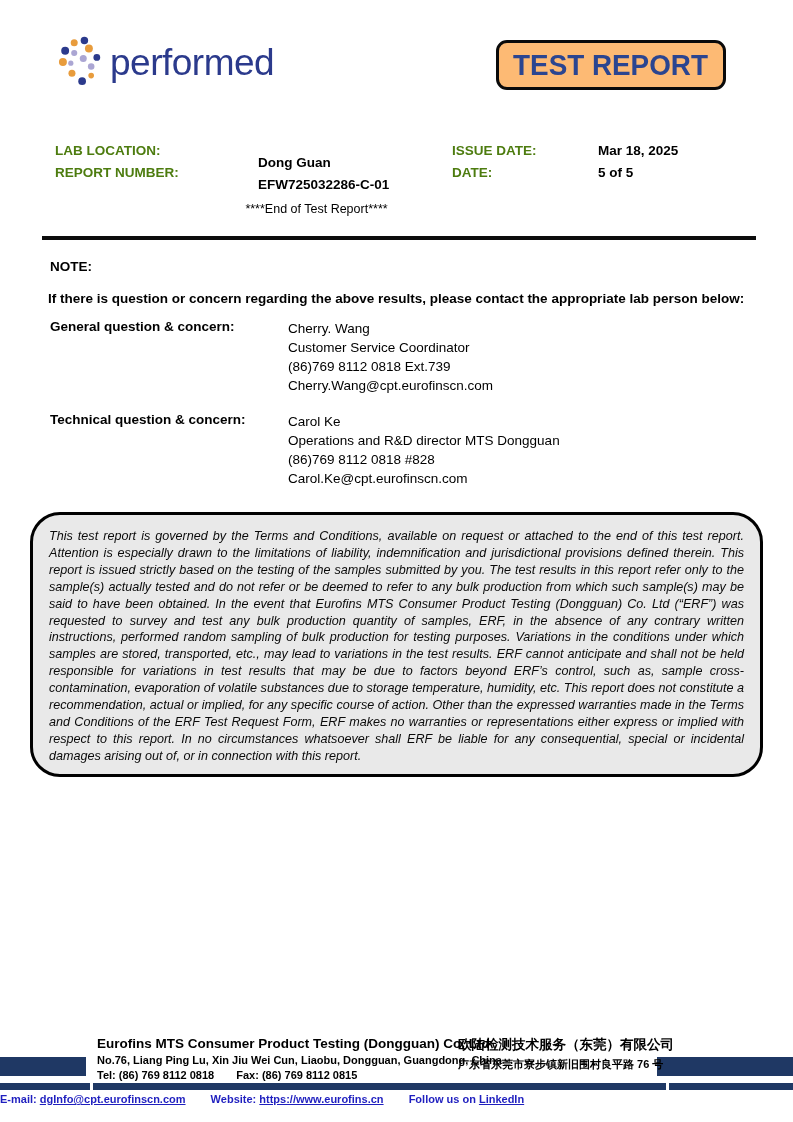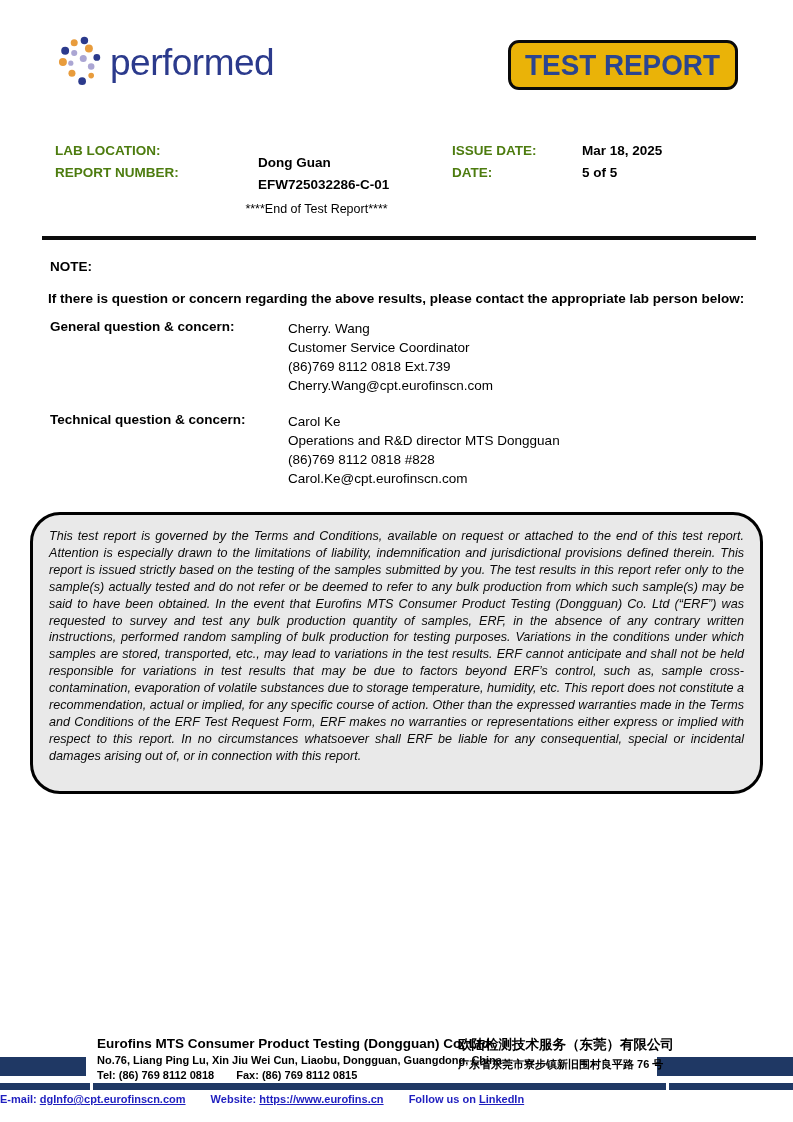--- a/index.html
+++ b/index.html
@@ -4,45 +4,45 @@
 <style>
   * { margin:0; padding:0; box-sizing:border-box; }
   html,body { background:#ffffff; }
   body { font-family:"Liberation Sans","DejaVu Sans",sans-serif; color:#000; }
   .page { position:relative; width:793px; height:1122px; background:#fff; overflow:hidden; margin:0 auto; }
 
   
   .logo { position:absolute; left:58px; top:36px; display:flex; align-items:center; }
   .logo svg { width:46px; height:52px; }
   .logo .word { font-size:37px; color:#2B3A8C; letter-spacing:-0.5px; margin-left:6px; margin-top:2px; }
-  .badge { position:absolute; left:508px; top:40px; width:230px; height:50px; border:3px solid #0a0a0a;
-           border-radius:11px; background:#eab308; display:flex; align-items:center; justify-content:center; }
+  .badge { position:absolute; left:496px; top:40px; width:230px; height:50px; border:3px solid #0a0a0a;
+           border-radius:11px; background:#fdba74; display:flex; align-items:center; justify-content:center; }
   .badge span { font-size:29px; font-weight:bold; color:#2B4590; letter-spacing:0px; transform:scaleX(0.96); white-space:nowrap; }
 
   
   .info { position:absolute; left:0; top:143px; width:793px; font-size:13.5px; font-weight:bold; }
   .info .lbl { color:#4d7c0f; position:absolute; white-space:nowrap; }
   .info .val { color:#000; position:absolute; white-space:nowrap; }
   .r1 { top:0; } .r2 { top:22px; }
-  .c1 { left:55px; } .c2 { left:258px;margin-top:12px; } .c3 { left:452px; } .c4 { left:582px; }
+  .c1 { left:55px; } .c2 { left:258px;margin-top:12px; } .c3 { left:452px; } .c4 { left:598px; }
 
   .end-marker { position:absolute; left:0; top:202px; width:633px; text-align:center; font-size:12.5px; color:#000; }
 
   .rule { position:absolute; left:42px; top:236px; width:714px; height:4px; background:#0d0d0d; }
 
   .note-title { position:absolute; left:50px; top:259px; font-size:13.5px; font-weight:bold; }
   .note-intro { position:absolute; left:48px; top:291px; width:710px; font-size:13.5px; font-weight:bold; }
 
   .contact-label { position:absolute; left:50px; font-size:13.5px; font-weight:bold; white-space:nowrap; }
   .contact-lines { position:absolute; left:288px; font-size:13.5px; line-height:19px; white-space:nowrap; }
   .contact-1 { top:319px; } .contact-2 { top:412px; }
 
   
   .terms-box { position:absolute; left:30px; top:512px; width:733px; min-height:216px;
-               background:#E9E9E9; border:3px solid #000; border-radius:30px; padding:13px 16px 26px 16px; }
+               background:#E9E9E9; border:3px solid #000; border-radius:30px; padding:13px 16px 9px 16px; }
   .terms-box p { font-size:12.6px; font-style:italic; line-height:16.9px; text-align:justify; color:#0a0a0a; }
 
   
   .footer-rect-left  { position:absolute; left:0; top:1057px; width:86px; height:19px; background:#1F3864; }
   .footer-rect-right { position:absolute; left:657px; top:1057px; width:136px; height:19px; background:#1F3864; }
   .f-en { position:absolute; left:97px; top:1036px; }
   .f-cn { position:absolute; left:458px; top:1036px; }
   .f-company { font-size:13.5px; font-weight:bold; white-space:nowrap; }
   .f-small { font-size:11px; font-weight:bold; white-space:nowrap; margin-top:3px; }
   .f-tel span { margin-right:22px; }

